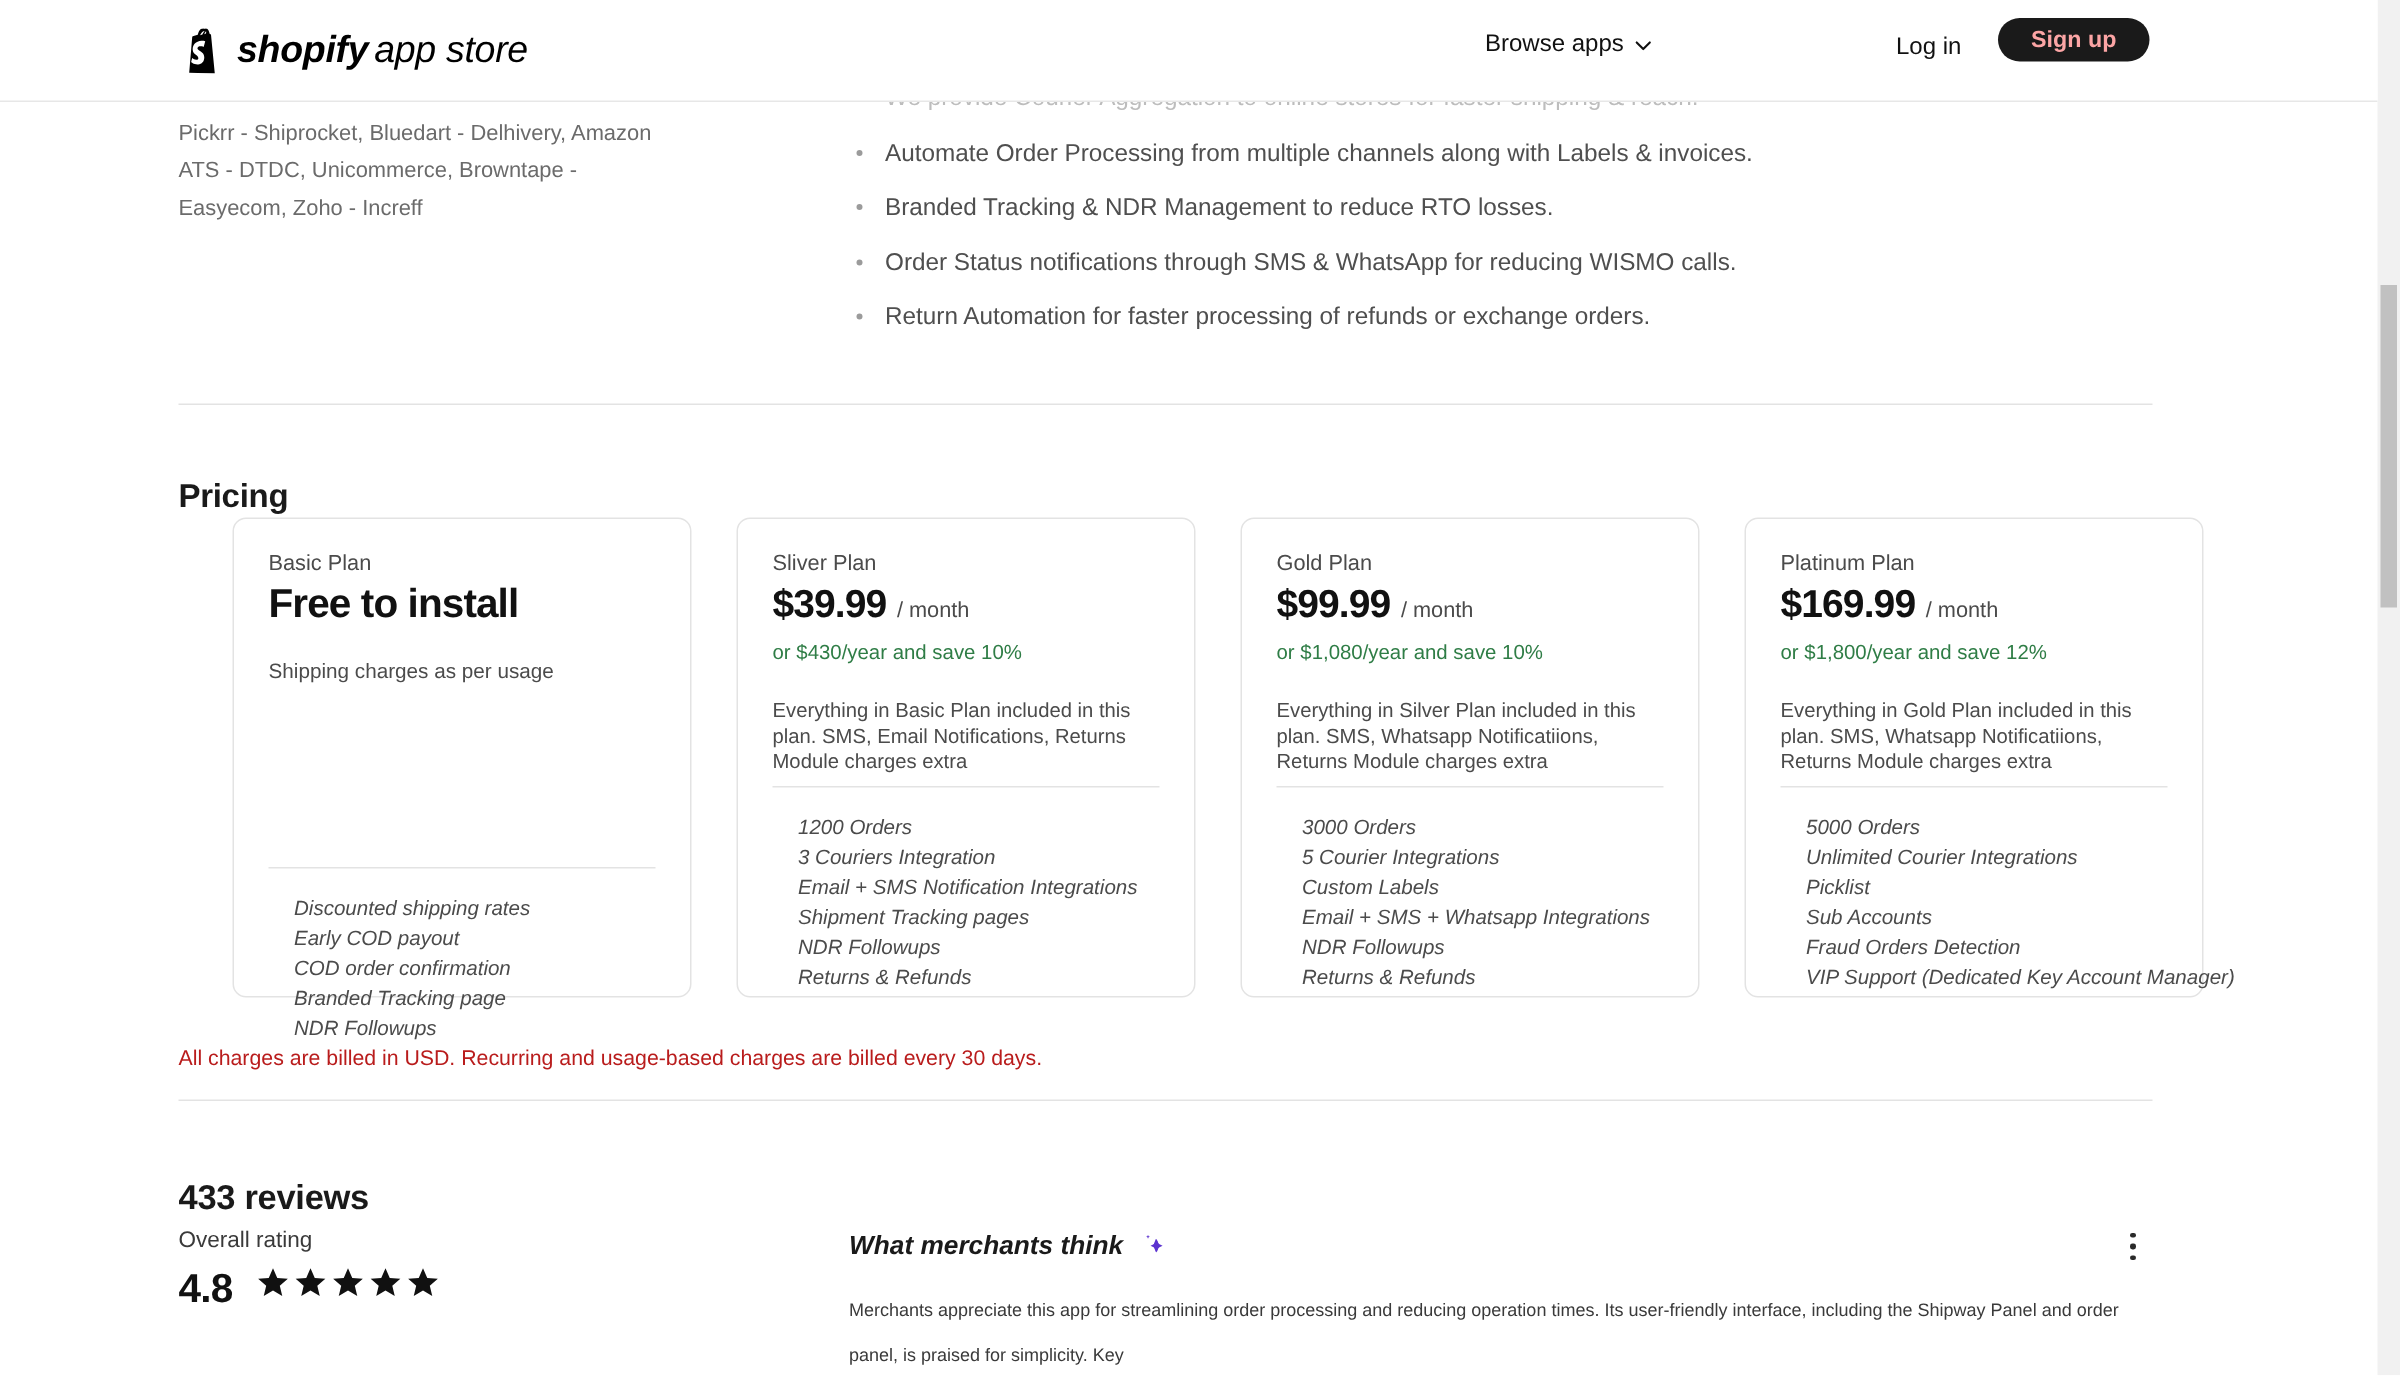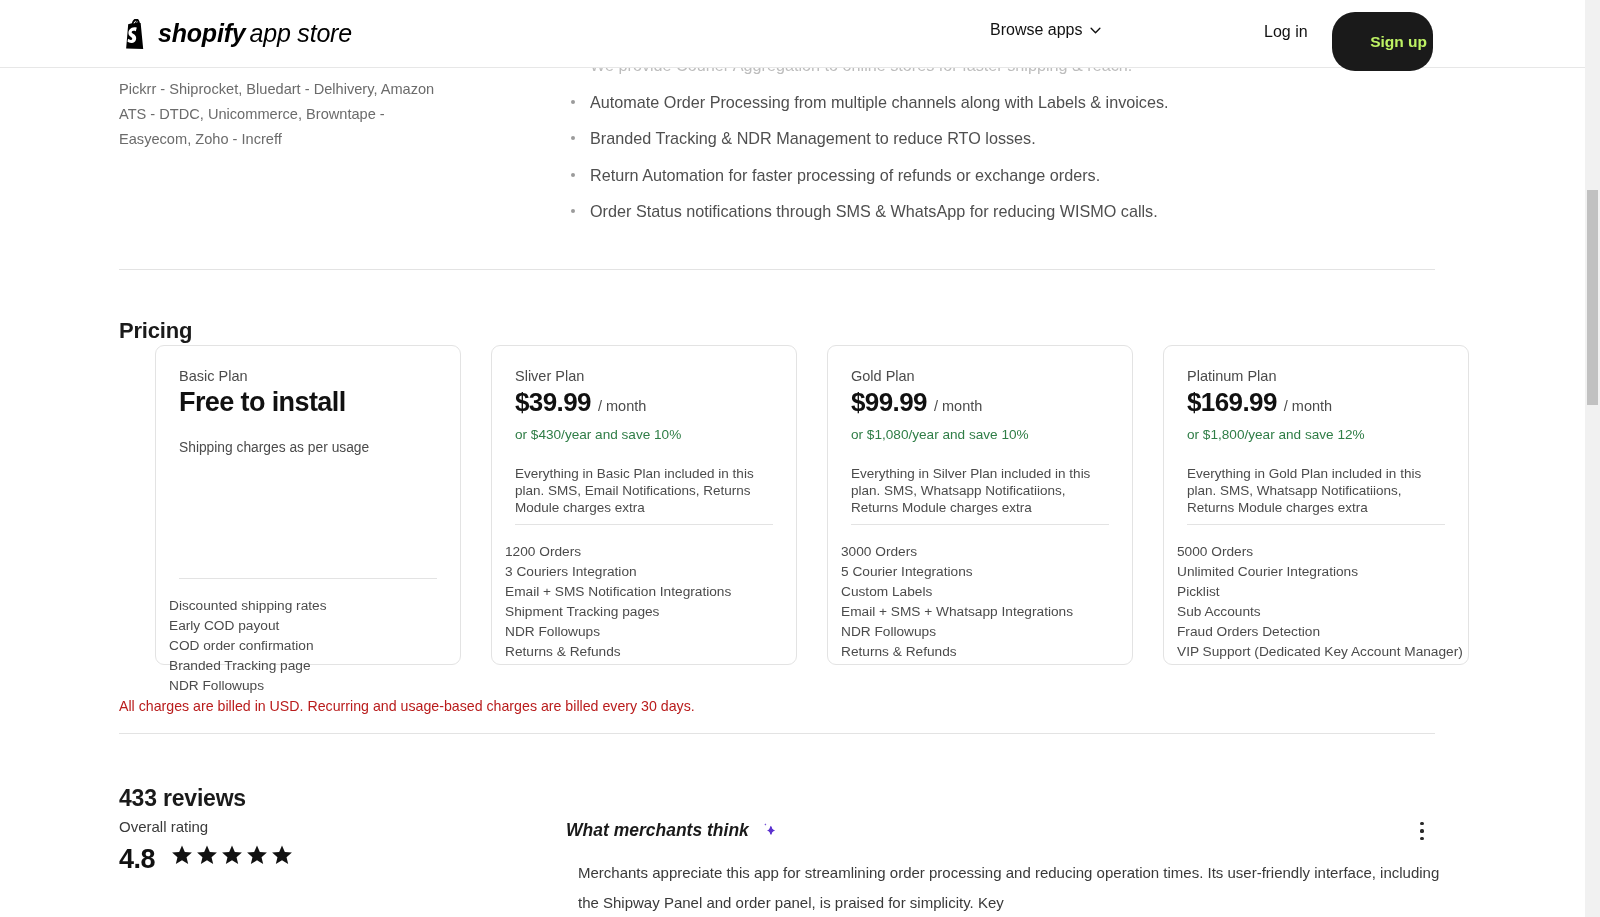--- a/index.html
+++ b/index.html
@@ -54,27 +54,26 @@
     cursor: pointer;
   }
   .chev { width: 11px; height: 7px; display:block; }
 
   .login-link {
     position: absolute; left: 1264px; top: 23px;
     font-size: 16px; color: #111; text-decoration: none; cursor: pointer;
   }
   .signup-btn {
     position: absolute; left: 1332px; top: 12px;
-    width: 101px; height: 59px;
-    background: #1a1a1a; color: #bef264;
+    width: 101px; height: 29px;
+    background: #1a1a1a; color: #fca5a5;
     border: none; border-radius: 23px;
     font-family: "Liberation Sans", sans-serif;
     font-size: 15.5px; font-weight: 700;
     cursor: pointer;
-    text-align: right;
   }
 
   
   .content { position: absolute; top: 68px; left: 0; width: 1585px; }
 
   .partners {
     position: absolute; left: 119px; top: 9px;
     width: 330px;
     font-size: 14.6px; line-height: 25px; color: #6b6b6b;
   }
@@ -130,21 +129,21 @@
   .price-per { font-size: 14.5px; color: #4b4b4b; }
   .save-note { font-size: 13.6px; color: #2f7d46; margin-top: 9px; }
   .plan-sub {
     font-size: 13.5px; line-height: 16.8px; color: #4b4b4b;
     margin-top: 24px; min-height: 52px;
   }
   .plan-sub.basic { margin-top: 22px; font-size: 13.8px; }
   .card-sep { height: 1px; background: #e3e3e3; margin: 0; }
   .card .sep-basic { position: absolute; left: 23px; right: 23px; top: 232px; }
   .card .sep-paid  { position: absolute; left: 23px; right: 23px; top: 178px; }
-  .feat-list { list-style: none; margin: 0; padding: 0; position: absolute; left: 13px; right: 12px; }
+  .feat-list { list-style: none; margin: 0; padding: 0; position: absolute; left: 40px; right: 12px; font-style: italic; }
   .feat-list.basic { top: 250px; }
   .feat-list.paid  { top: 196px; }
   .feat-list li { font-size: 13.7px; line-height: 20px; color: #4b4b4b; white-space: nowrap; }
 
   .billing-note {
     position: absolute; left: 119px; top: 630px;
     font-size: 14.2px; color: #b91c1c;
   }
 
   
@@ -162,21 +161,21 @@
   .sparkle { width: 17px; height: 17px; display:block; }
   .kebab {
     position: absolute; left: 1412px; top: 752px;
     width: 20px; height: 22px; display: flex; flex-direction: column;
     align-items: center; justify-content: center; gap: 4px; cursor: pointer;
   }
   .kebab i { width: 3.2px; height: 3.2px; background: #2a2a2a; border-radius:50%; display:block; }
   .merchants-body {
     position: absolute; left: 566px; top: 790px;
     width: 872px;
-    font-size: 15px; line-height: 30px; color: #3a3a3a; margin-left: 12px;
+    font-size: 12px; line-height: 30px; color: #3a3a3a;
   }
 
   
   .scroll-track {
     position: absolute; right: 0; top: 0;
     width: 15px; height: 917px; background: #f1f1f1;
   }
   .scroll-thumb {
     position: absolute; right: 2px; top: 190px;
     width: 11px; height: 215px; background: #c1c1c1; border-radius: 0px;
@@ -210,22 +209,22 @@
   </div>
 
   <div class="content">
 
     <div class="partners">Pickrr - Shiprocket, Bluedart - Delhivery, Amazon ATS - DTDC, Unicommerce, Browntape - Easyecom, Zoho - Increff</div>
 
     <ul class="bullets">
       <li class="clipped">We provide Courier Aggregation to online stores for faster shipping &amp; reach.</li>
       <li>Automate Order Processing from multiple channels along with Labels &amp; invoices.</li>
       <li>Branded Tracking &amp; NDR Management to reduce RTO losses.</li>
+      <li>Order Status notifications through SMS &amp; WhatsApp for reducing WISMO calls.</li>
       <li>Return Automation for faster processing of refunds or exchange orders.</li>
-      <li>Order Status notifications through SMS &amp; WhatsApp for reducing WISMO calls.</li>
     </ul>
 
     <div class="divider d1"></div>
 
     <h2 class="section-title pricing">Pricing</h2>
 
     <div class="cards">
 
       <div class="card">
         <div class="plan-name">Basic Plan</div>

